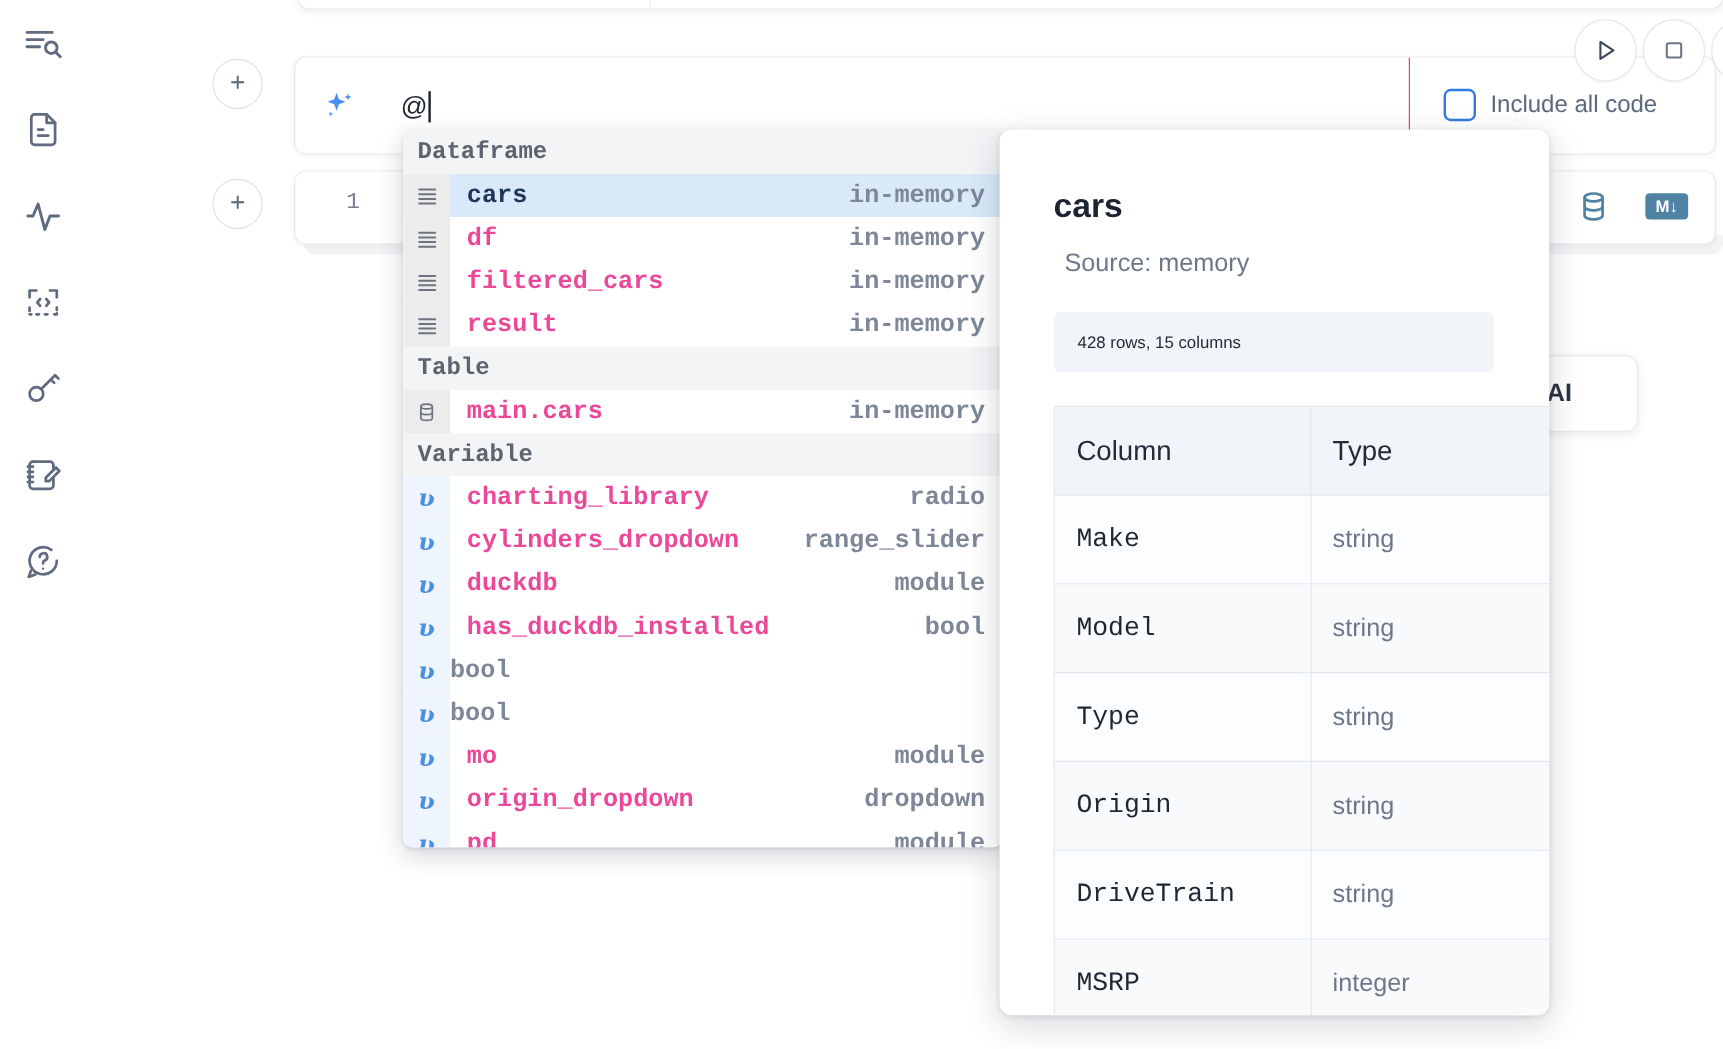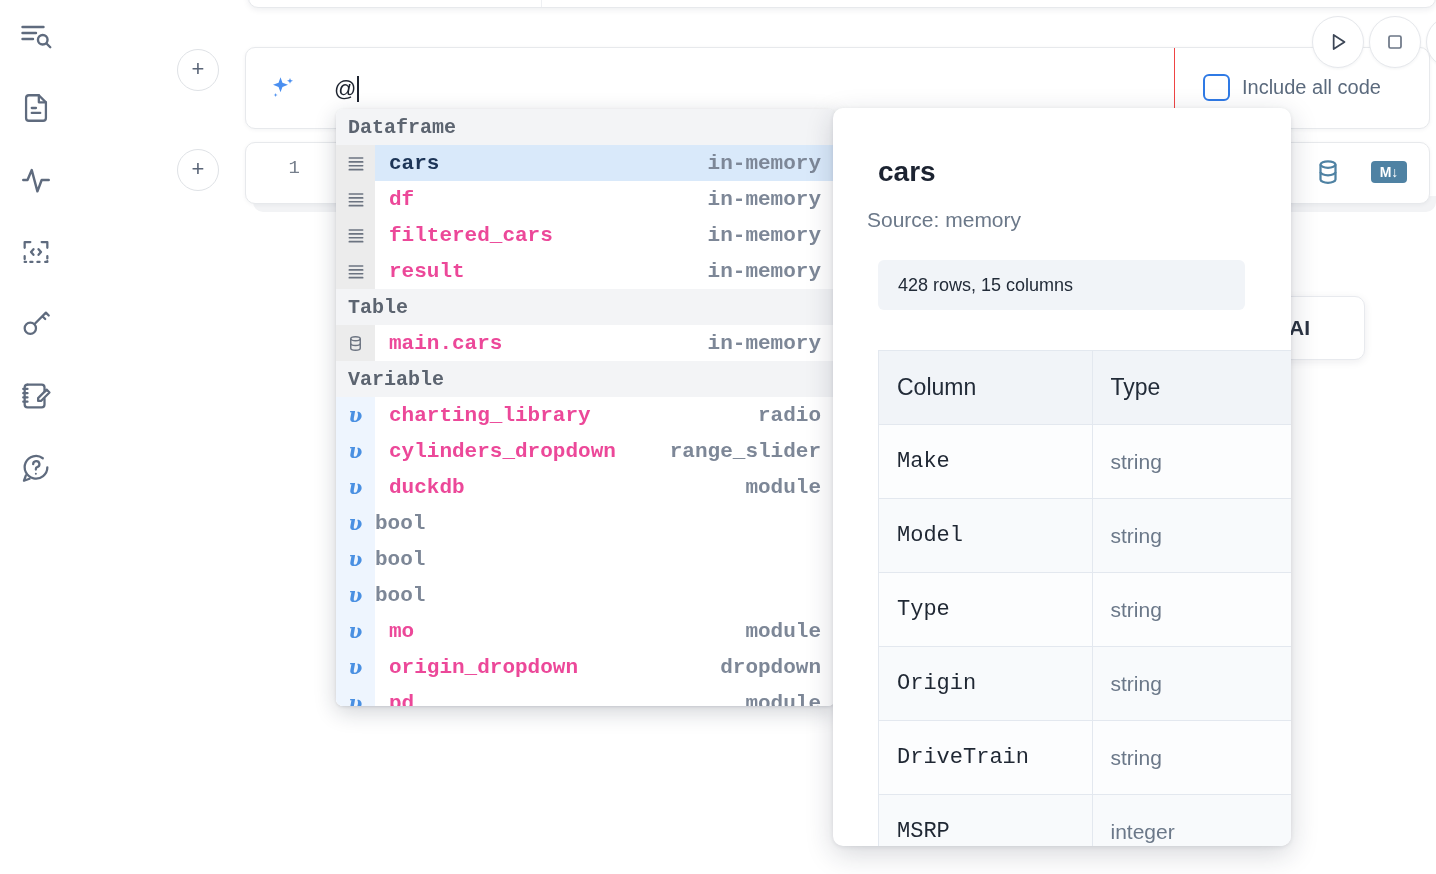--- a/index.html
+++ b/index.html
@@ -144,31 +144,31 @@
     position: absolute; left: 833px; top: 108px; width: 458px; height: 738px;
     background: #fff; border-radius: 10px;
     box-shadow: 0 8px 28px rgba(25,35,55,.18), 0 1px 4px rgba(25,35,55,.10);
     overflow: hidden;
   }
   .detail-title {
     position: absolute; left: 45px; top: 48px;
     font-size: 28px; font-weight: bold; color: #1c2331;
   }
   .detail-source {
-    position: absolute; left: 34px; top: 100px;
+    position: absolute; left: 54px; top: 100px;
     font-size: 21px; color: #6b7889;
   }
   .detail-stat {
     position: absolute; left: 45px; top: 152px; width: 367px; height: 50px;
     background: #f1f4f8; border-radius: 6px;
     display: flex; align-items: center; padding-left: 20px;
-    font-size: 18px; color: #222b38;
+    font-size: 14px; color: #222b38;
   }
   .detail-table {
-    position: absolute; left: 45px; top: 242px; width: 428px;
+    position: absolute; left: 45px; top: 230px; width: 428px;
     border-collapse: collapse; table-layout: fixed;
   }
   .detail-table th, .detail-table td {
     border: 1px solid #e3e8ef; height: 74px; padding: 0 18px; text-align: left;
     font-weight: normal;
   }
   .detail-table th {
     background: #f1f4f8; color: #222b38; font-size: 23px;
   }
   .detail-table td.col-name {
@@ -381,20 +381,21 @@
           <div class="ac-gutter">
             <span class="var-glyph">ʋ</span>
           </div>
           <div class="ac-name">duckdb</div>
           <div class="ac-type">module</div>
         </div>
         <div class="ac-row var">
           <div class="ac-gutter">
             <span class="var-glyph">ʋ</span>
           </div>
+          <div class="ac-name">has_duckdb_installed</div>
           <div class="ac-type">bool</div>
         </div>
         <div class="ac-row var">
           <div class="ac-gutter">
             <span class="var-glyph">ʋ</span>
           </div>
           <div class="ac-type">bool</div>
         </div>
         <div class="ac-row var">
           <div class="ac-gutter">

